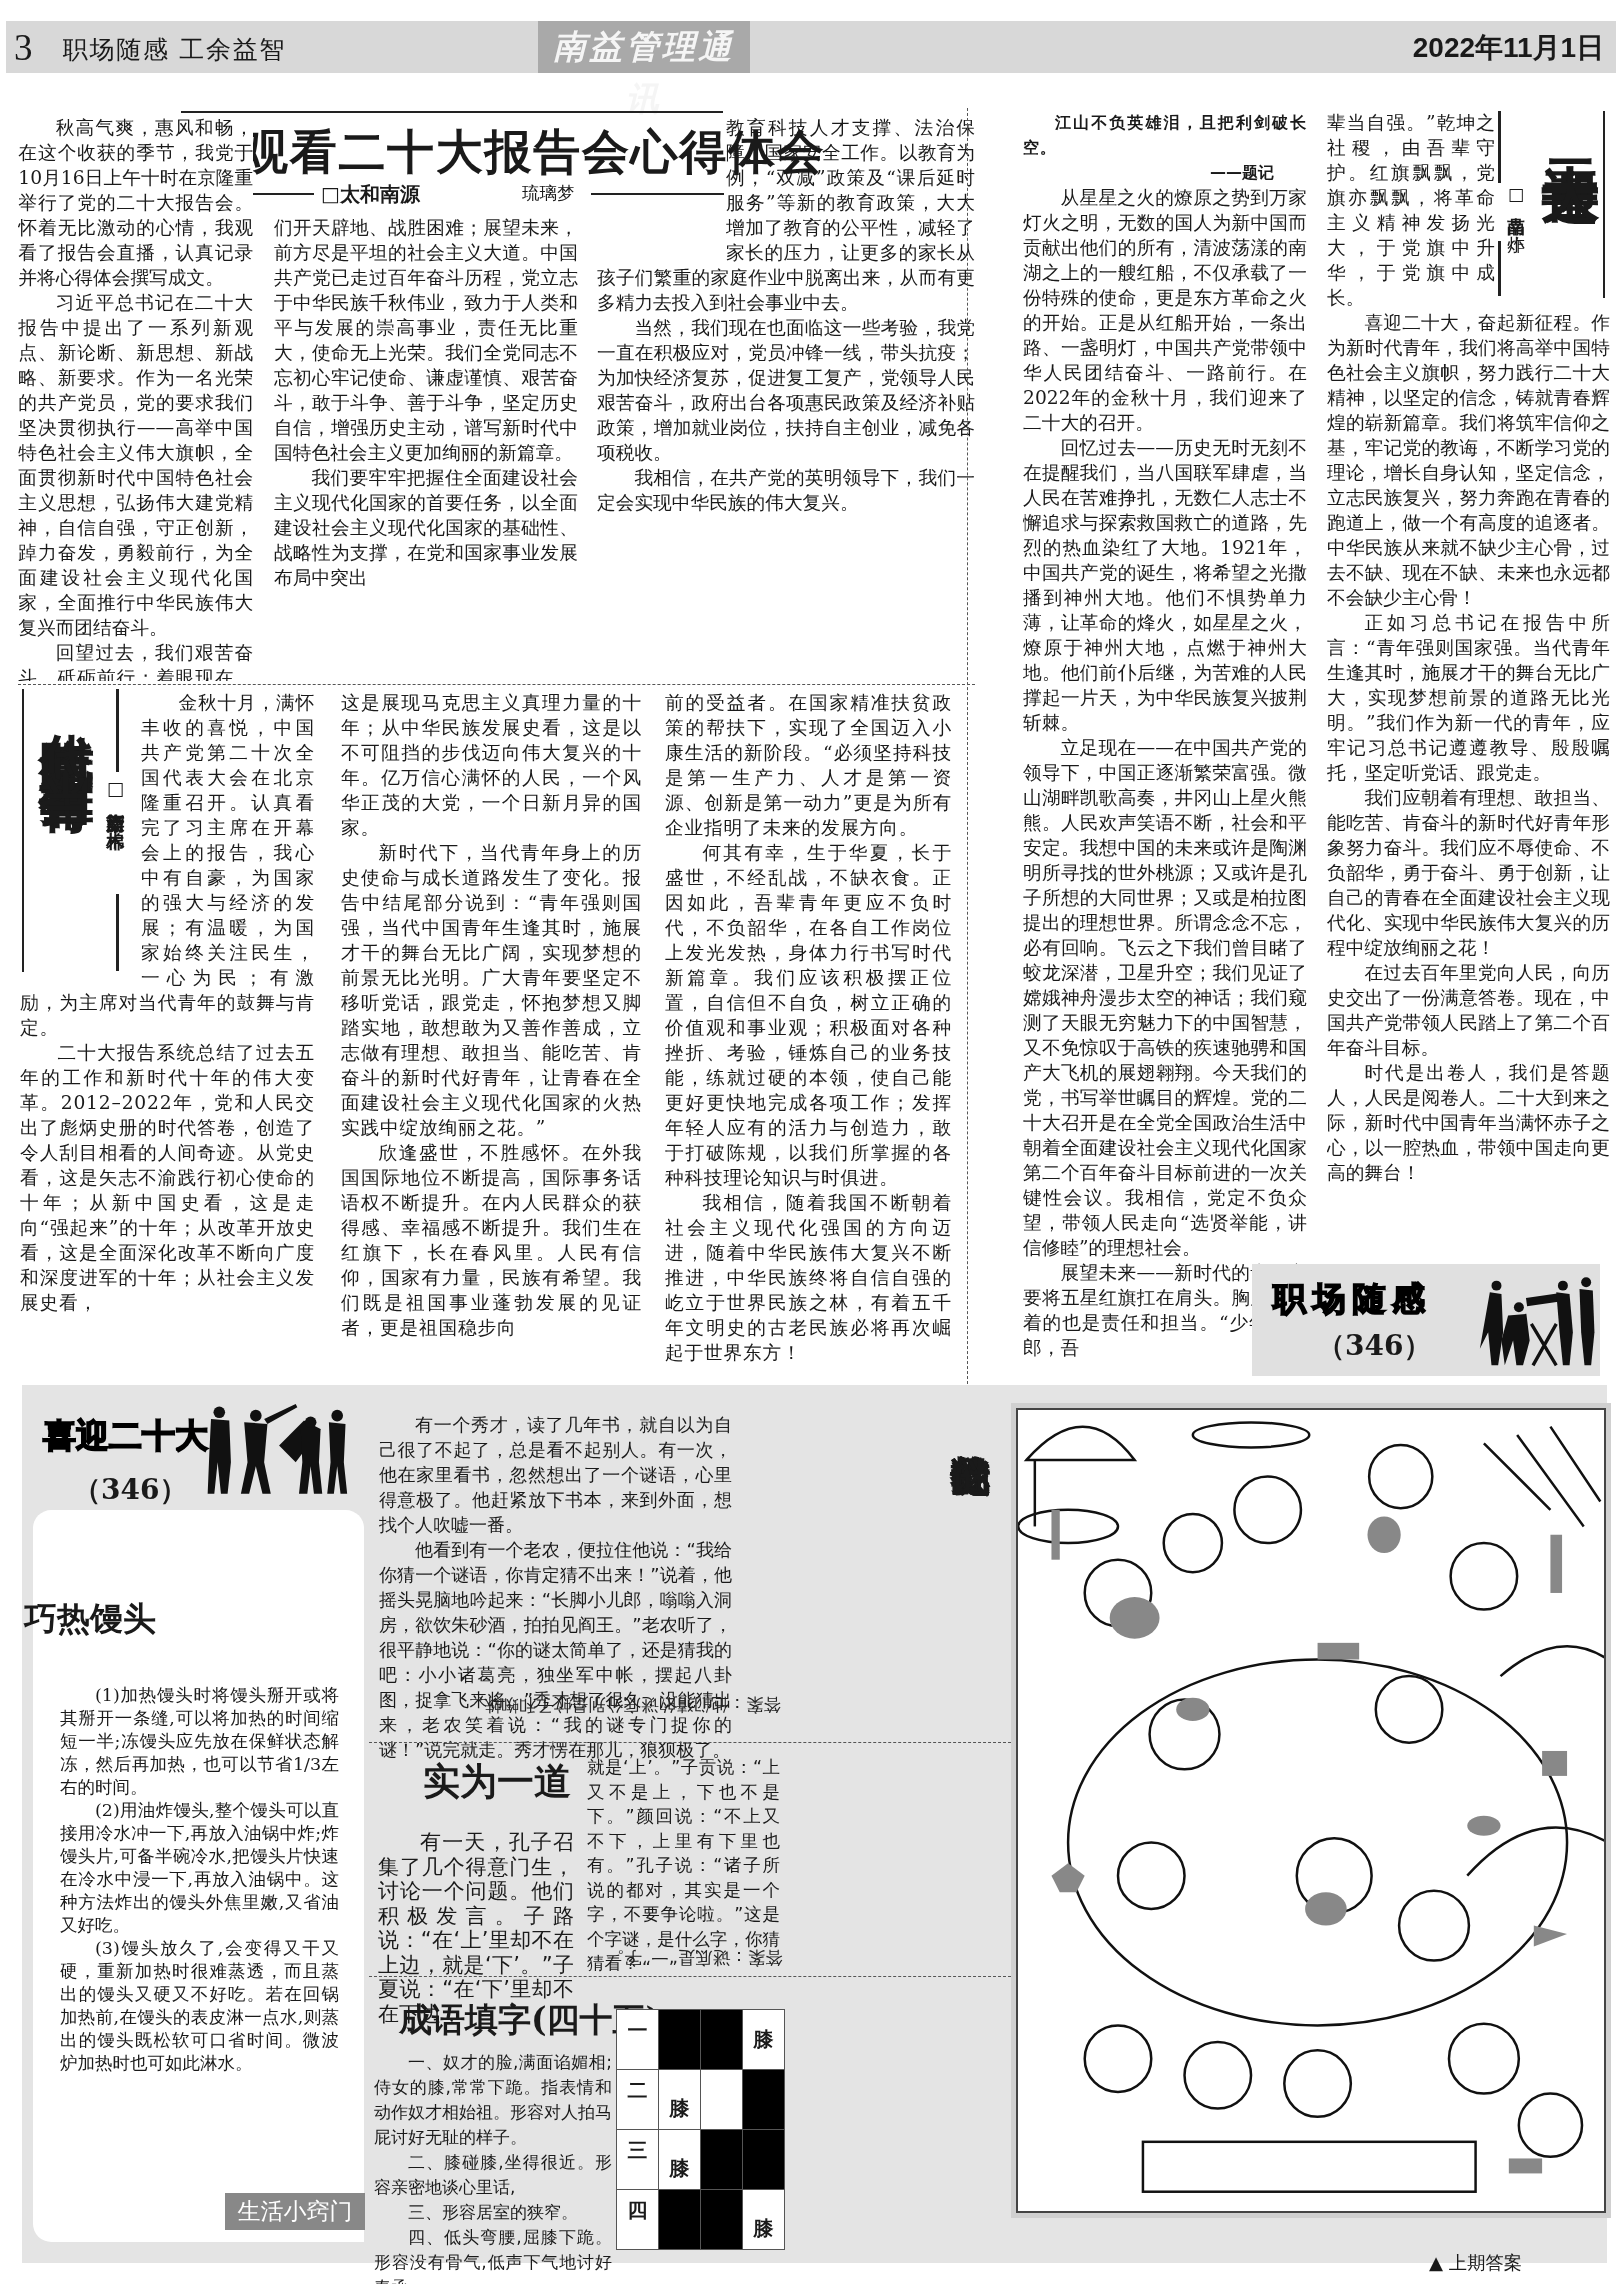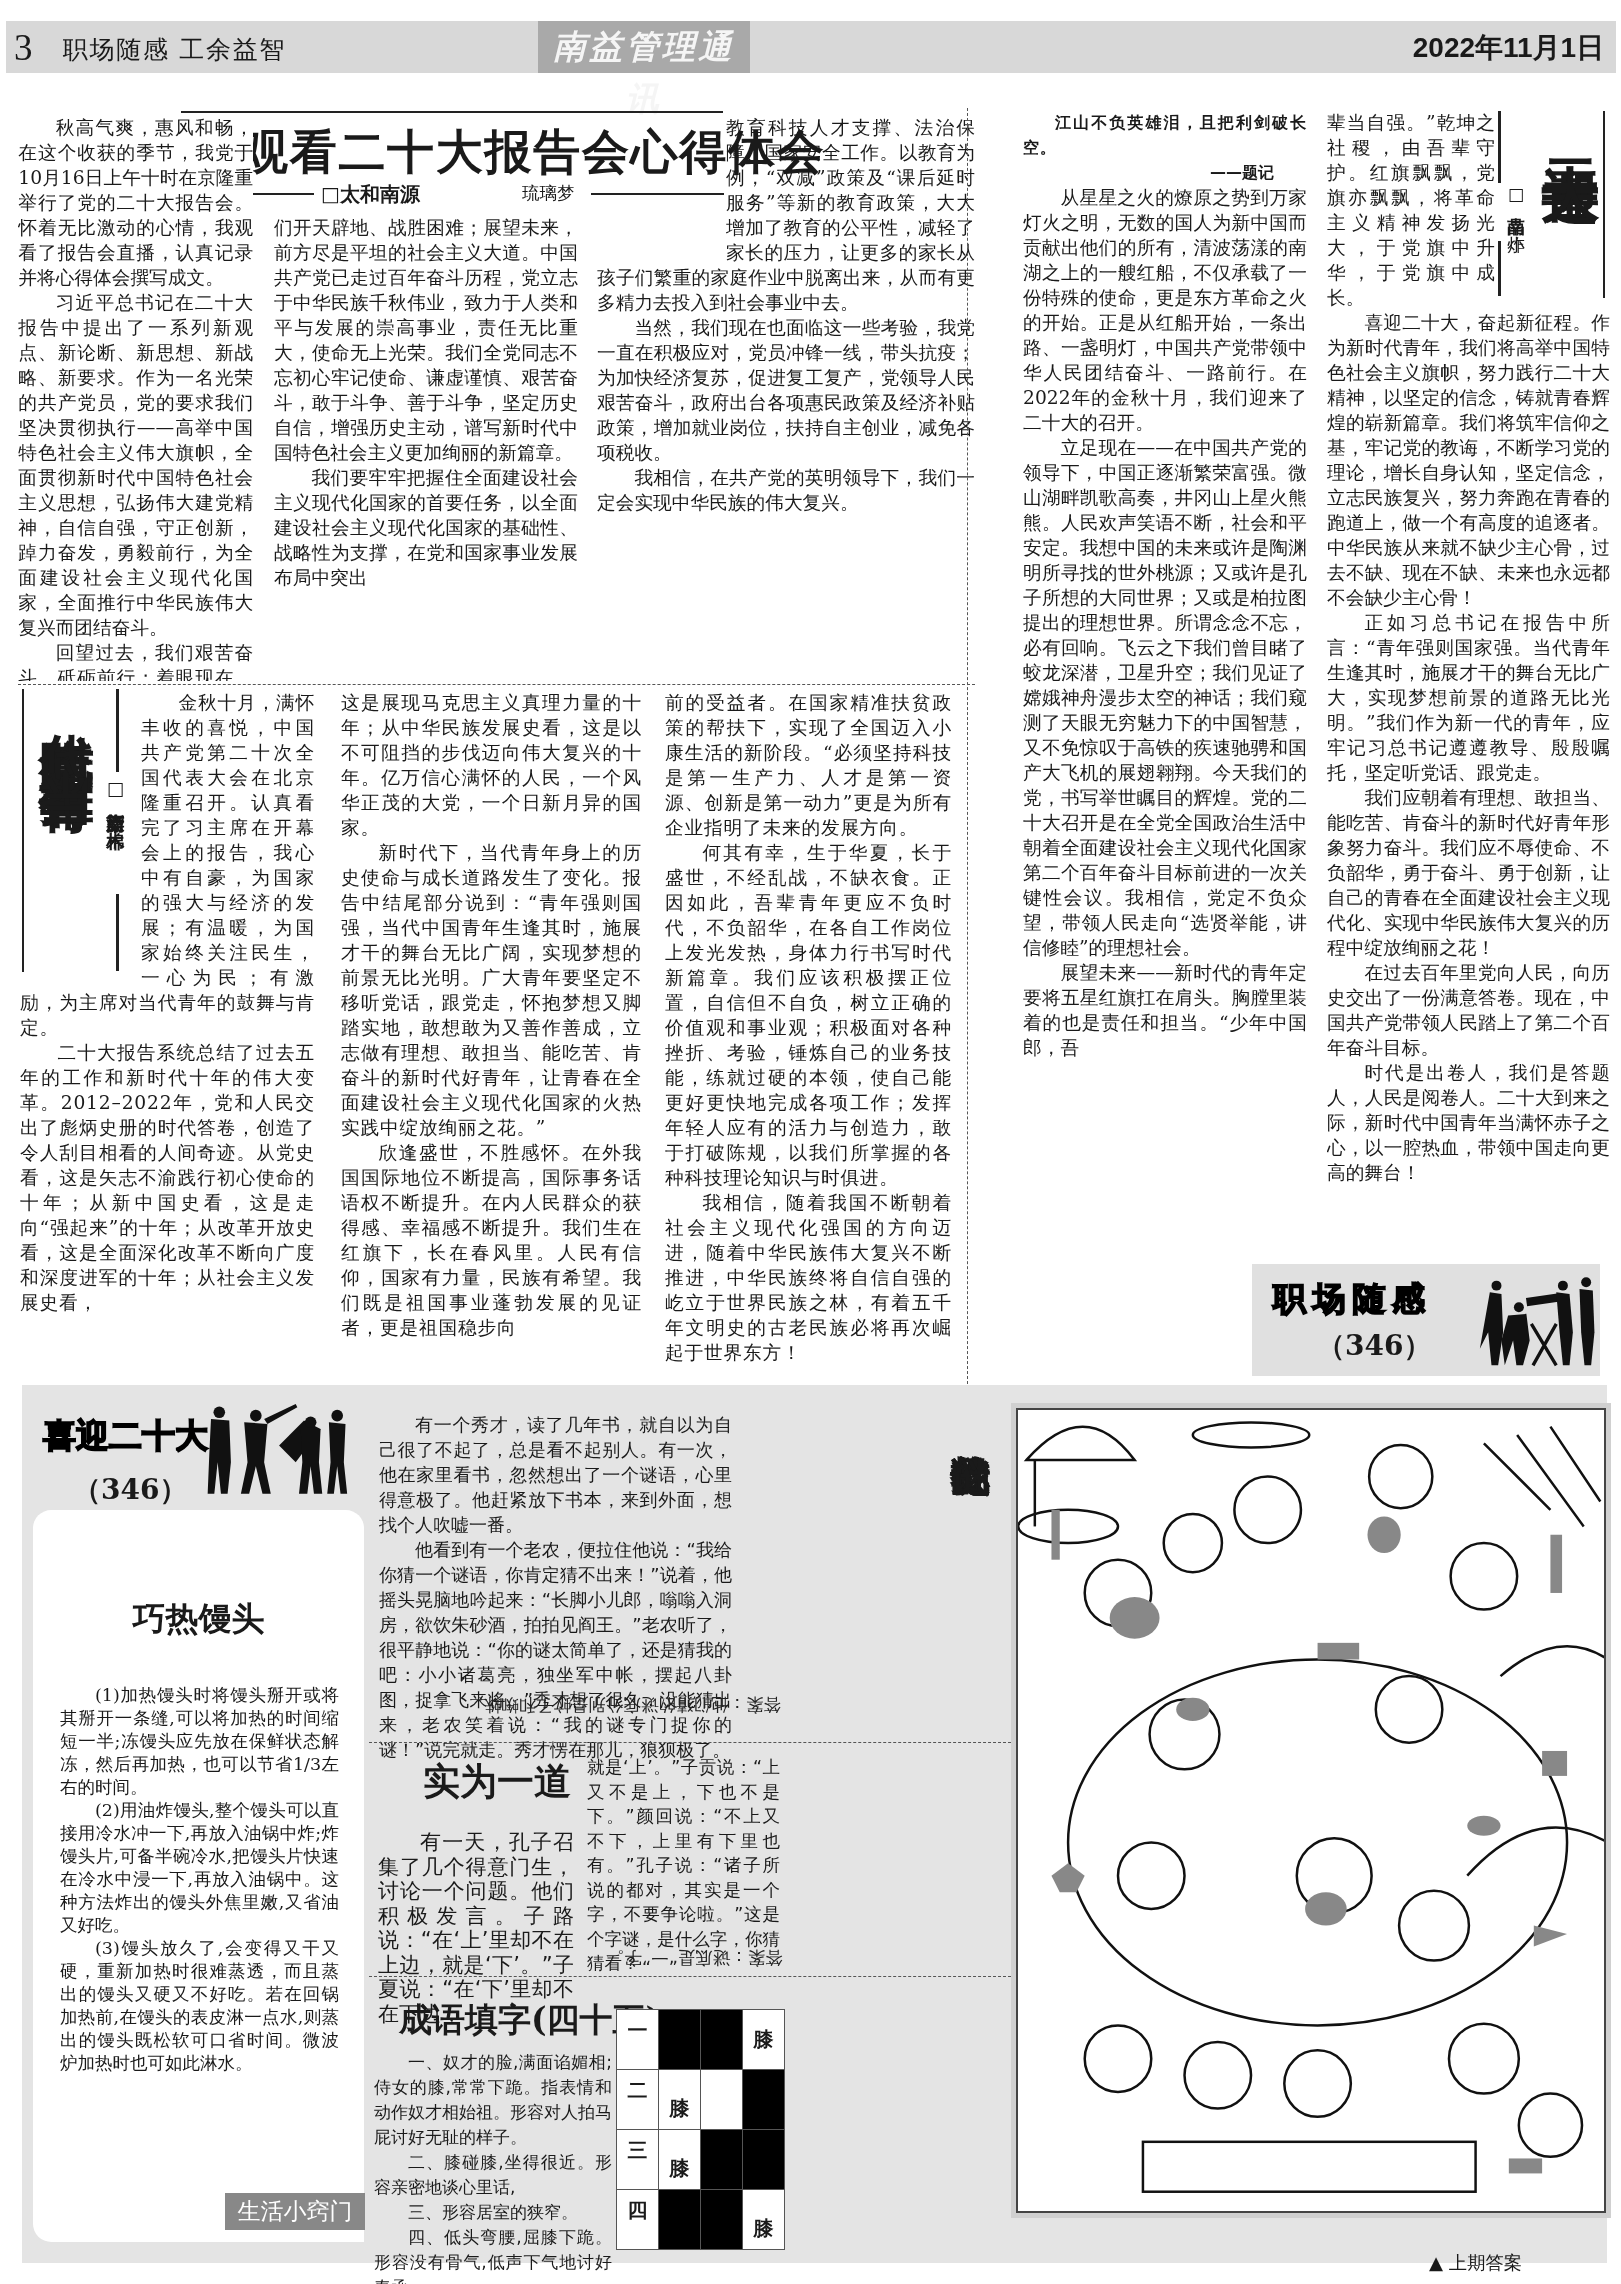--- a/index.html
+++ b/index.html
@@ -90,20 +90,21 @@
   <p>我相信，在共产党的英明领导下，我们一定会实现中华民族的伟大复兴。</p>
 </div>
 
 <div class="dash-h" style="left:18.3px; top:684px; width:957px;"></div>
 <div class="dash-v" style="left:967px; top:108px; height:1281px;"></div>
 
 <div class="col" style="left:1023px; top:110px; width:284px; height:1256px; overflow:hidden; font-size:18.7px;">
   <p class="noindent b" style="font-size:16px; text-indent:2em; letter-spacing:0.8px;">江山不负英雄泪，且把利剑破长空。</p>
   <p class="noindent b" style="font-size:16px; text-align:right; padding-right:33px;">——题记</p>
   <p>从星星之火的燎原之势到万家灯火之明，无数的国人为新中国而贡献出他们的所有，清波荡漾的南湖之上的一艘红船，不仅承载了一份特殊的使命，更是东方革命之火的开始。正是从红船开始，一条出路、一盏明灯，中国共产党带领中华人民团结奋斗、一路前行。在2022年的金秋十月，我们迎来了二十大的召开。</p>
+  <p>回忆过去——历史无时无刻不在提醒我们，当八国联军肆虐，当人民在苦难挣扎，无数仁人志士不懈追求与探索救国救亡的道路，先烈的热血染红了大地。1921年，中国共产党的诞生，将希望之光撒播到神州大地。他们不惧势单力薄，让革命的烽火，如星星之火，燎原于神州大地，点燃于神州大地。他们前仆后继，为苦难的人民撑起一片天，为中华民族复兴披荆斩棘。</p>
   <p>立足现在——在中国共产党的领导下，中国正逐渐繁荣富强。微山湖畔凯歌高奏，井冈山上星火熊熊。人民欢声笑语不断，社会和平安定。我想中国的未来或许是陶渊明所寻找的世外桃源；又或许是孔子所想的大同世界；又或是柏拉图提出的理想世界。所谓念念不忘，必有回响。飞云之下我们曾目睹了蛟龙深潜，卫星升空；我们见证了嫦娥神舟漫步太空的神话；我们窥测了天眼无穷魅力下的中国智慧，又不免惊叹于高铁的疾速驰骋和国产大飞机的展翅翱翔。今天我们的党，书写举世瞩目的辉煌。党的二十大召开是在全党全国政治生活中朝着全面建设社会主义现代化国家第二个百年奋斗目标前进的一次关键性会议。我相信，党定不负众望，带领人民走向“选贤举能，讲信修睦”的理想社会。</p>
   <p>展望未来——新时代的青年定要将五星红旗扛在肩头。胸膛里装着的也是责任和担当。“少年中国郎，吾</p>
 </div>
 <div class="col" style="left:1327px; top:110px; width:283px; height:1152px; overflow:hidden;">
   <div style="float:right; width:115px; height:186px;"></div>
   <p class="noindent">辈当自强。”乾坤之社稷，由吾辈守护。红旗飘飘，党旗亦飘飘，将革命主义精神发扬光大，于党旗中升华，于党旗中成长。</p>
   <p>喜迎二十大，奋起新征程。作为新时代青年，我们将高举中国特色社会主义旗帜，努力践行二十大精神，以坚定的信念，铸就青春辉煌的崭新篇章。我们将筑牢信仰之基，牢记党的教诲，不断学习党的理论，增长自身认知，坚定信念，立志民族复兴，努力奔跑在青春的跑道上，做一个有高度的追逐者。中华民族从来就不缺少主心骨，过去不缺、现在不缺、未来也永远都不会缺少主心骨！</p>
   <p>正如习总书记在报告中所言：“青年强则国家强。当代青年生逢其时，施展才干的舞台无比广大，实现梦想前景的道路无比光明。”我们作为新一代的青年，应牢记习总书记遵遵教导、殷殷嘱托，坚定听党话、跟党走。</p>
   <p>我们应朝着有理想、敢担当、能吃苦、肯奋斗的新时代好青年形象努力奋斗。我们应不辱使命、不负韶华，勇于奋斗、勇于创新，让自己的青春在全面建设社会主义现代化、实现中华民族伟大复兴的历程中绽放绚丽之花！</p>
   <p>在过去百年里党向人民，向历史交出了一份满意答卷。现在，中国共产党带领人民踏上了第二个百年奋斗目标。</p>
@@ -171,21 +172,21 @@
     <path d="M72 18 L110 0 L112 4 L76 24 Z"></path>
     <path d="M90 50 L120 20 L140 30 L110 70 Z"></path>
     <circle cx="128" cy="22" r="7"></circle>
       <path d="M116 30 L140 30 L138 70 L142 108 L132 108 L128 75 L124 108 L114 108 L118 70 Z"></path>
     <circle cx="160" cy="14" r="7"></circle>
       <path d="M150 22 L170 24 L168 70 L172 108 L164 108 L160 75 L156 108 L148 108 L152 70 Z"></path>
   </g>
 </svg>
 
 <div class="card"></div>
-<div style="position:absolute; left:33px; top:1597px; width:331px; text-align:center; font-size:33px; font-weight:bold;">巧热馒头</div>
+<div style="position:absolute; left:24px; top:1597px; width:331px; font-size:33px; font-weight:bold;">巧热馒头</div>
 <div class="col" style="left:60px; top:1684px; width:279px; font-size:17.5px; line-height:23px;">
   <p>(1)加热馒头时将馒头掰开或将其掰开一条缝,可以将加热的时间缩短一半;冻馒头应先放在保鲜状态解冻，然后再加热，也可以节省1/3左右的时间。</p>
   <p>(2)用油炸馒头,整个馒头可以直接用冷水冲一下,再放入油锅中炸;炸馒头片,可备半碗冷水,把馒头片快速在冷水中浸一下,再放入油锅中。这种方法炸出的馒头外焦里嫩,又省油又好吃。</p>
   <p>(3)馒头放久了,会变得又干又硬，重新加热时很难蒸透，而且蒸出的馒头又硬又不好吃。若在回锅加热前,在馒头的表皮淋一点水,则蒸出的馒头既松软可口省时间。微波炉加热时也可如此淋水。</p>
 </div>
 <div class="tag-life">生活小窍门</div>
 
 <div class="col" style="left:379px; top:1412px; width:353px; font-size:18px; line-height:25px; font-family:'DejaVu Sans',sans-serif;">
   <p>有一个秀才，读了几年书，就自以为自己很了不起了，总是看不起别人。有一次，他在家里看书，忽然想出了一个谜语，心里得意极了。他赶紧放下书本，来到外面，想找个人吹嘘一番。</p>
   <p>他看到有一个老农，便拉住他说：“我给你猜一个谜语，你肯定猜不出来！”说着，他摇头晃脑地吟起来：“长脚小儿郎，嗡嗡入洞房，欲饮朱砂酒，拍拍见阎王。”老农听了，很平静地说：“你的谜太简单了，还是猜我的吧：小小诸葛亮，独坐军中帐，摆起八卦图，捉拿飞来将。”秀才想了很久，没能猜出来，老农笑着说：“我的谜专门捉你的谜！”说完就走。秀才愣在那儿，狼狈极了。</p>

